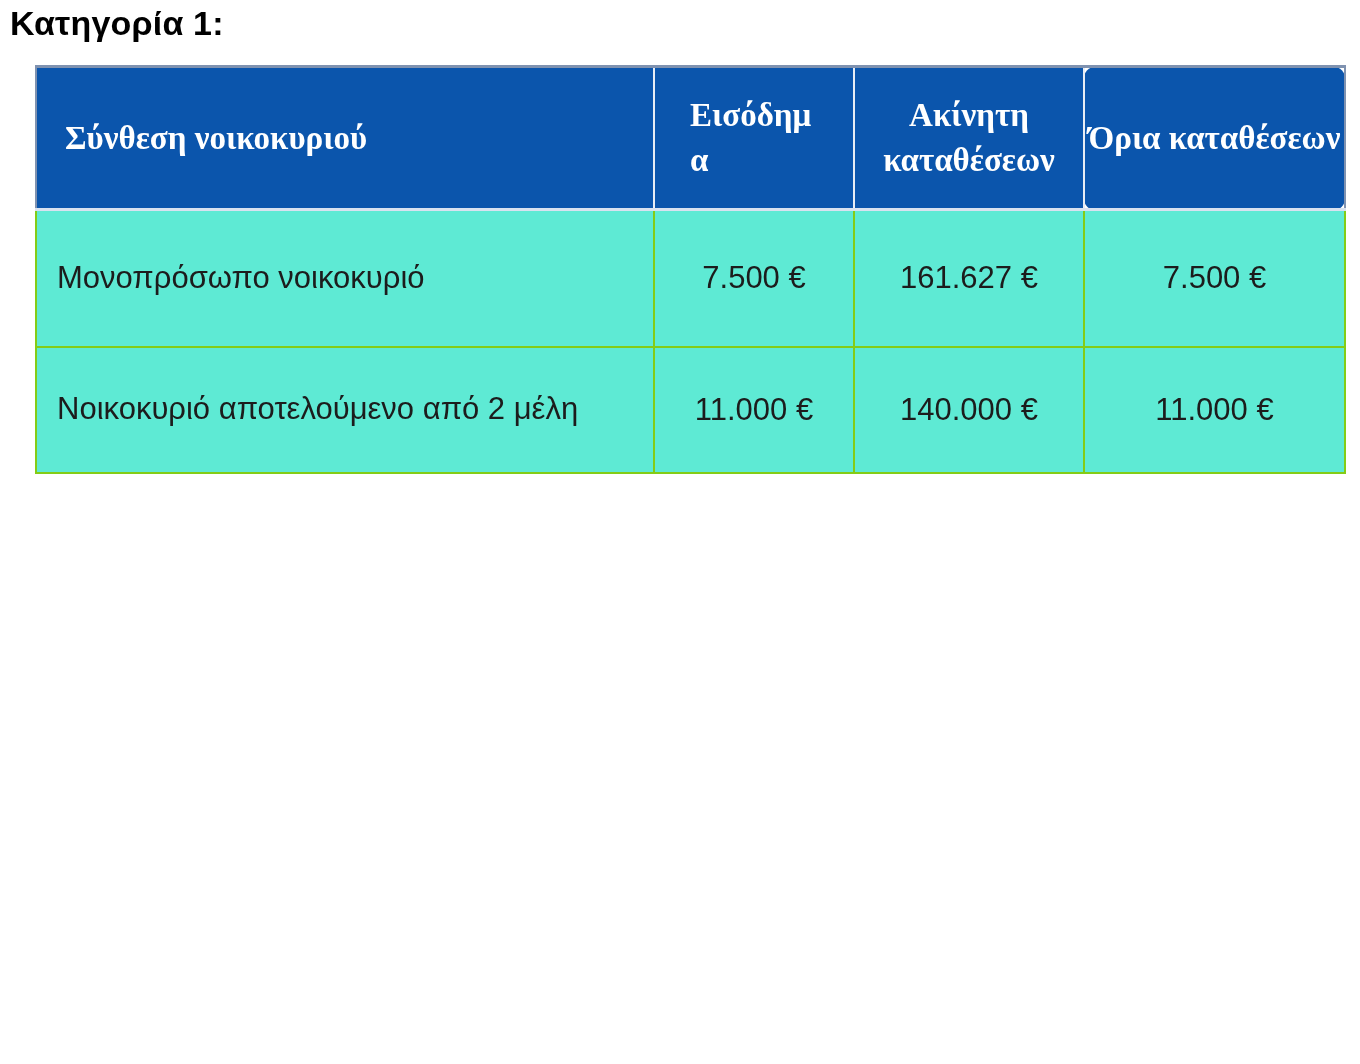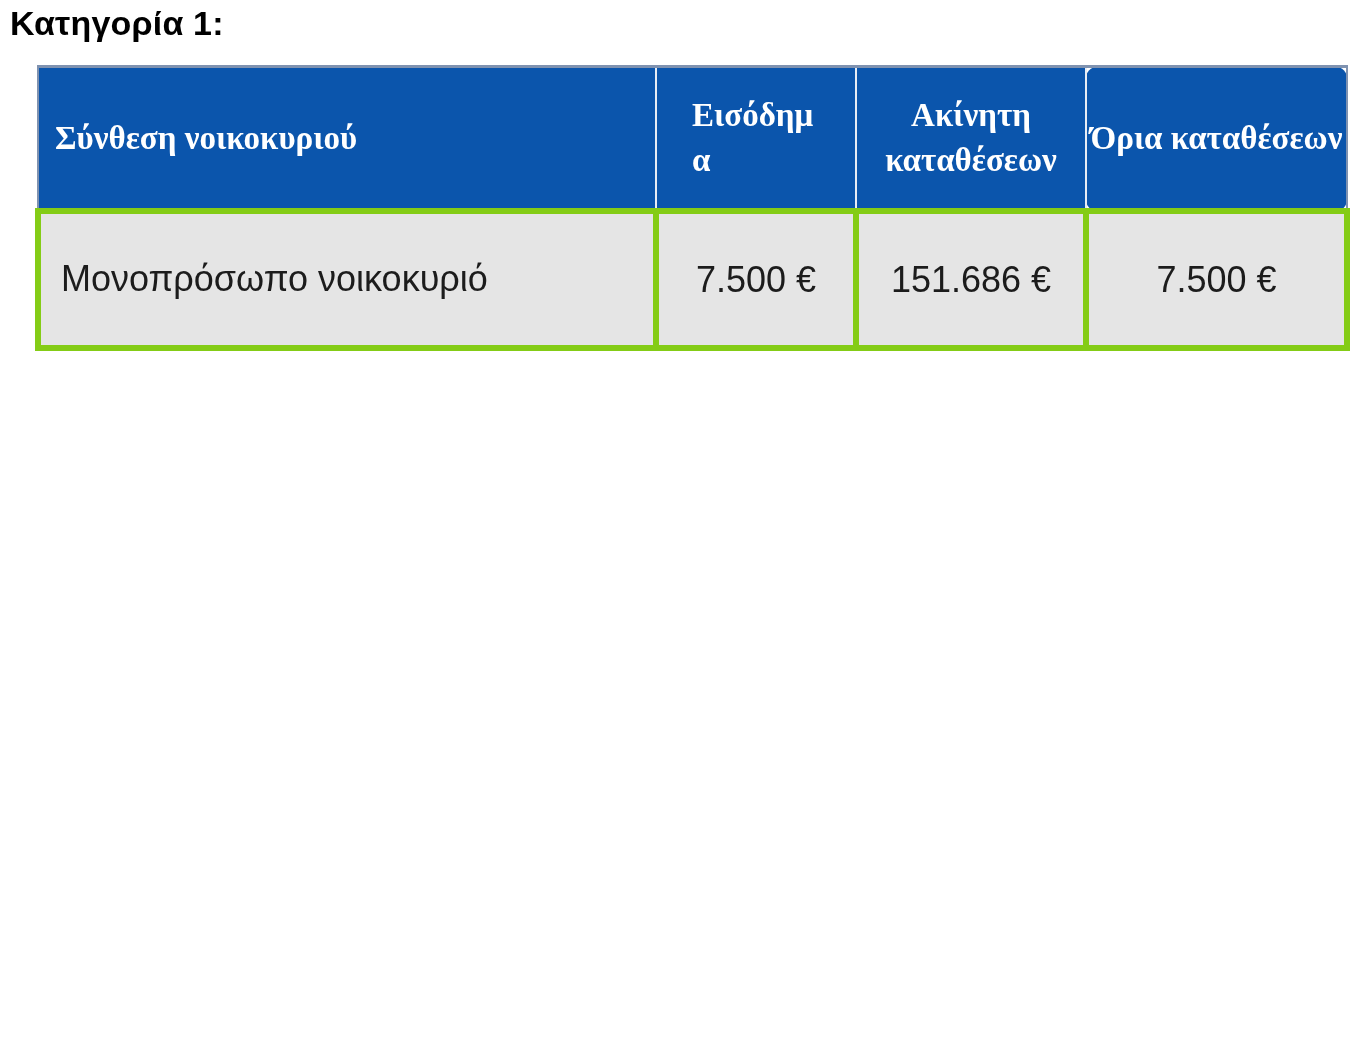--- a/index.html
+++ b/index.html
@@ -43,37 +43,37 @@
     vertical-align: middle;
     border-top: 3px solid #7F92B0;
     border-bottom: 3px solid #D9E2F0;
     border-left: 2px solid #E8EDF5;
     border-right: 2px solid #E8EDF5;
     padding: 0;
     line-height: 1.35;
   }
   table.main-table thead th.col-composition {
     text-align: left;
-    padding-left: 16px;
+    padding-left: 28px;
     border-left: 2px solid #7F92B0;
   }
   table.main-table thead th.col-deposits { border-right: 2px solid #7F92B0; border-radius: 11px; }
   table.main-table thead th .wrap-narrow {
     display: inline-block;
     max-width: 128px;
     overflow-wrap: anywhere;
     text-align: left;
   }
   
   table.main-table tbody td {
-    border: 6px solid #84cc16;
+    border: 2px solid #84cc16;
     color: #1c1c1c;
-    font-size: 36px;
+    font-size: 31px;
     vertical-align: middle;
-    background: #e5e5e5;
+    background: #5eead4;
   }
   table.main-table tbody td.cell-label {
     text-align: left;
     padding: 10px 24px 10px 20px;
     line-height: 1.58;
   }
   table.main-table tbody td.cell-num {
     text-align: center;
     padding: 0;
     white-space: nowrap;
@@ -105,19 +105,25 @@
           <span class="wrap-narrow">Εισόδημα</span>
         </th>
         <th class="col-property">Ακίνητη καταθέσεων</th>
         <th class="col-deposits">Όρια καταθέσεων</th>
       </tr>
     </thead>
     <tbody>
       <tr class="r1">
         <td class="cell-label">Μονοπρόσωπο νοικοκυριό</td>
         <td class="cell-num">7.500 €</td>
-        <td class="cell-num">151.686 €</td>
+        <td class="cell-num">161.627 €</td>
         <td class="cell-num">7.500 €</td>
+      </tr>
+      <tr class="r2">
+        <td class="cell-label">Νοικοκυριό αποτελούμενο από 2 μέλη</td>
+        <td class="cell-num">11.000 €</td>
+        <td class="cell-num">140.000 €</td>
+        <td class="cell-num">11.000 €</td>
       </tr>
     </tbody>
   </table>
 
 </div>
 
 </body></html>

